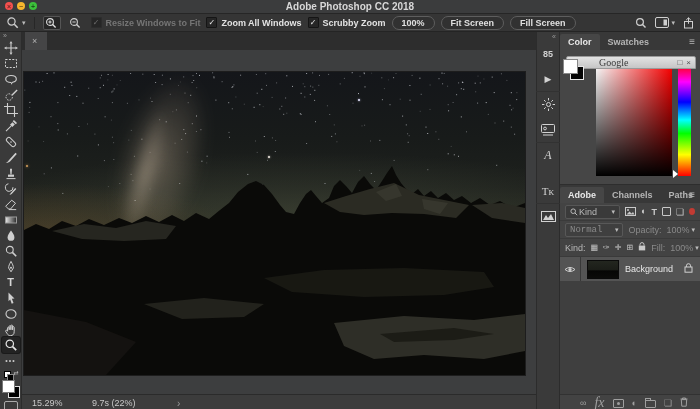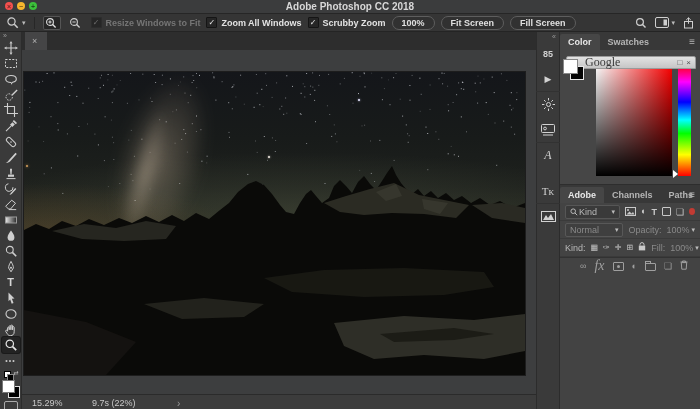--- a/index.html
+++ b/index.html
@@ -91,41 +91,41 @@
   .ptab{padding:3px 8px;font-weight:700;color:#b5b5b5;font-size:9px;}
   .ptab.active{background:#464646;color:#e8e8e8;border-radius:2px 2px 0 0;}
   .pmenu{position:absolute;right:5px;top:4px;color:#b5b5b5;font-size:10px;}
   .colorbody{height:134px;position:relative;background:#464646;}
   .cp-swatches{position:absolute;left:3px;top:9px;width:22px;height:22px;z-index:3;}
   .cp-fg{position:absolute;left:0;top:0;width:13px;height:13px;background:#fff;border:1px solid #888;z-index:2;}
   .cp-bg{position:absolute;left:7px;top:7px;width:12px;height:12px;background:#050505;border:1px solid #e8e8e8;z-index:1;}
   .gwin{position:absolute;left:6px;top:6px;right:4px;height:13px;z-index:2;
         background:linear-gradient(#e2e2e2,#c6c6c6);border:1px solid #9a9a9a;border-radius:2px 2px 0 0;
         display:flex;align-items:center;padding:0 4px;box-sizing:border-box;}
-  .gwin .gt{font-family:"Liberation Serif",serif;font-size:12px;color:#3a3a3a;margin-left:14px;}
+  .gwin .gt{font-family:"Liberation Serif",serif;font-size:10px;color:#3a3a3a;margin-left:28px;}
   .gwin .gbtns{margin-left:auto;display:flex;gap:4px;color:#555;font-size:8px;line-height:8px;}
   .satval{position:absolute;left:36px;top:14px;width:76px;height:112px;
           background:linear-gradient(to bottom, rgba(0,0,0,0), #000),
                      linear-gradient(to right, #ffffff, #ff0000);}
   .huestrip{position:absolute;left:118px;top:14px;width:13px;height:112px;
             background:linear-gradient(to bottom,#f00 0%,#f0f 16%,#00f 34%,#0ff 50%,#0f0 62%,#ff0 81%,#f00 100%);}
   .hueslider{position:absolute;left:113px;top:120px;width:0;height:0;
              border-top:4px solid transparent;border-bottom:4px solid transparent;border-left:5px solid #fff;z-index:3;}
   .layerspanel{flex:1;display:flex;flex-direction:column;border-top:1px solid #2e2e2e;}
   .lrow{height:17px;display:flex;align-items:center;padding:0 5px;gap:5px;border-bottom:1px solid #3a3a3a;}
   .kindbox{display:flex;align-items:center;gap:1px;background:#3a3a3a;border:1px solid #565656;
            border-radius:2px;height:12px;padding:0 4px;color:#b9b9b9;width:52px;}
   .kindbox .kl{flex:1;}
   .fic{color:#c9c9c9;display:flex;align-items:center;}
   .half{font-size:9px;line-height:9px;color:#c9c9c9;}
   .boxic{width:7px;height:7px;border:1px solid #c9c9c9;border-radius:1px;}
   .toggle-dot{width:7px;height:7px;border-radius:50%;background:#c23b33;margin-left:auto;}
   .ddbox{display:flex;align-items:center;background:#3f3f3f;border:1px solid #585858;border-radius:2px;
          height:12px;padding:0 4px;color:#8a8a8a;width:58px;}
-  .ddbox .dl{flex:1;}
+  .ddbox .dl{flex:1;font-family:Liberation Mono, monospace;}
   .dim{color:#8a8a8a;}
   .valbox{display:flex;align-items:center;gap:2px;color:#8a8a8a;}
   .locklbl{color:#b9b9b9;}
   .lkic{font-size:8px;color:#c9c9c9;line-height:8px;}
   .layerlist{flex:1;background:#3f3f3f;}
   .layerrow{height:24px;display:flex;align-items:center;background:#545454;}
   .eyecell{width:20px;height:24px;display:flex;align-items:center;justify-content:center;border-right:1px solid #383838;}
   .lthumb{width:30px;height:17px;margin:0 6px;border:1px solid #0a0a0a;
           background:linear-gradient(to bottom,#23261f 0%,#1b1d18 52%,#060605 58%,#0b0b09 100%);}
   .lname{flex:1;color:#e8e8e8;font-size:9px;}
@@ -509,20 +509,36 @@
               <rect x="0.8" y="3.6" width="6.4" height="4.8" fill="#c9c9c9"></rect>
               <path d="M2 3.6V2.6a2 2 0 0 1 4 0v1" fill="none" stroke="#c9c9c9"></path>
             </svg></span>
         <span class="dim" style="margin-left:auto">Fill:</span>
         <span class="valbox">
           <span>100%</span>
           <span class="chev">▾</span>
         </span>
       </div>
 
+      <div class="layerlist">
+        <div class="layerrow">
+          <span class="eyecell">
+            <svg width="12" height="9" viewBox="0 0 12 9">
+                <path d="M1 4.5Q6 0.4 11 4.5 6 8.6 1 4.5Z" fill="none" stroke="#cfcfcf"></path>
+                <circle cx="6" cy="4.5" r="1.6" fill="#cfcfcf"></circle>
+              </svg>
+          </span>
+          <span class="lthumb"></span>
+          <span class="lname">Background</span>
+          <span class="llock"><svg width="9" height="10" viewBox="0 0 9 10">
+                <rect x="1" y="4" width="7" height="5.2" fill="none" stroke="#cfcfcf"></rect>
+                <path d="M2.4 4V2.8a2.1 2.1 0 0 1 4.2 0V4" fill="none" stroke="#cfcfcf"></path>
+              </svg></span>
+        </div>
+      </div>
 
       <div class="pfooter">
         <span>∞</span>
         <span class="fxit">fx</span>
         <span class="maskic">
             <i></i>
           </span>
         <span>◐</span>
         <span class="folderic"></span>
         <span>❏</span>

